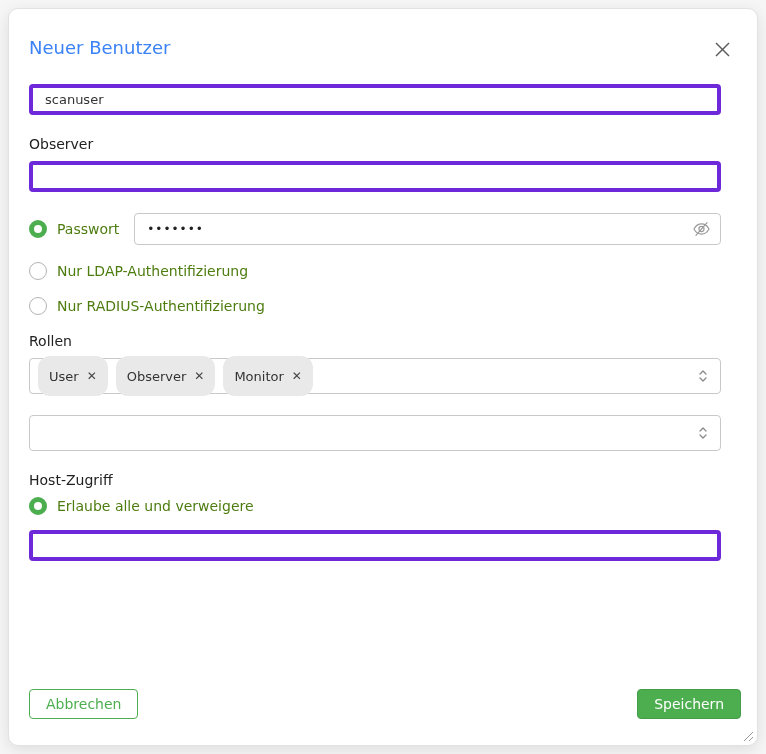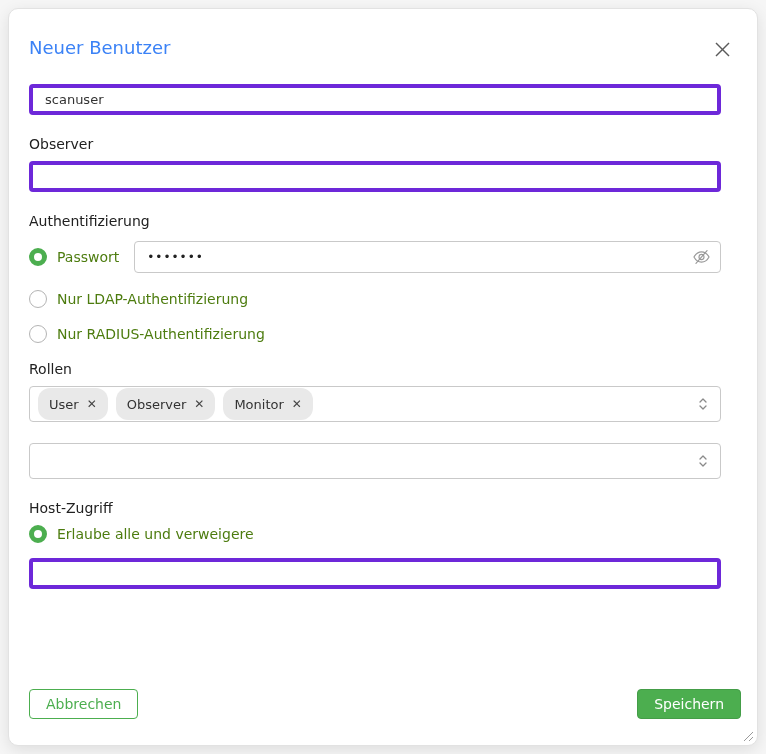--- a/index.html
+++ b/index.html
@@ -63,21 +63,21 @@
   .auth-option-row { margin-bottom: 17px; }
   .multiselect {
     position: relative; height: 36px;
     border: 1px solid #c9c9c9; border-radius: 4px;
     display: flex; align-items: center;
     padding: 0 36px 0 8px; background: #fff; cursor: pointer;
   }
   .chevrons { position: absolute; right: 12px; top: 50%; transform: translateY(-50%); line-height: 0; }
   .chip {
     display: inline-flex; align-items: center; gap: 8px;
-    height: 32px; padding: 0 11px; margin-right: 8px;
+    height: 40px; padding: 0 11px; margin-right: 8px;
     background: #e9e9e9; border-radius: 12px;
     font-size: 13px; color: #333; white-space: nowrap;
   }
   .chip-remove { font-size: 12px; color: #444; cursor: pointer; line-height: 1; }
   .host-radio-row { display: flex; align-items: flex-end; gap: 27px; margin-bottom: 15px; }
   .dialog-footer {
     margin-top: auto; margin-bottom: 10px; padding-right: 0;
     display: flex; justify-content: space-between; align-items: center;
   }
   .btn {
@@ -110,21 +110,20 @@
     <div class="group">
       <input class="text-input" type="text" value="scanuser" style="">
     </div>
 
     <div class="group">
       <label class="group-label">Observer</label>
       <input class="text-input" type="text" value="" style="">
     </div>
 
     <div class="group" style="margin-bottom:18px;">
-      <label class="group-label" style="margin-bottom:12px;">Authentifizierung</label>
 
       <div class="auth-password-row">
         <span class="radio selected"></span>
         <span class="radio-label">Passwort</span>
         <span class="password-wrap">
           <input class="password-input" type="text" value="•••••••" style="">
           <button class="eye-btn">
             <span>
               <svg width="19" height="19" viewBox="0 0 24 24" fill="none" stroke="#9a9a9a" stroke-width="1.5" stroke-linecap="round">
                 <path d="M2.5 12s3.5-6.5 9.5-6.5S21.5 12 21.5 12s-3.5 6.5-9.5 6.5S2.5 12 2.5 12z"></path>

